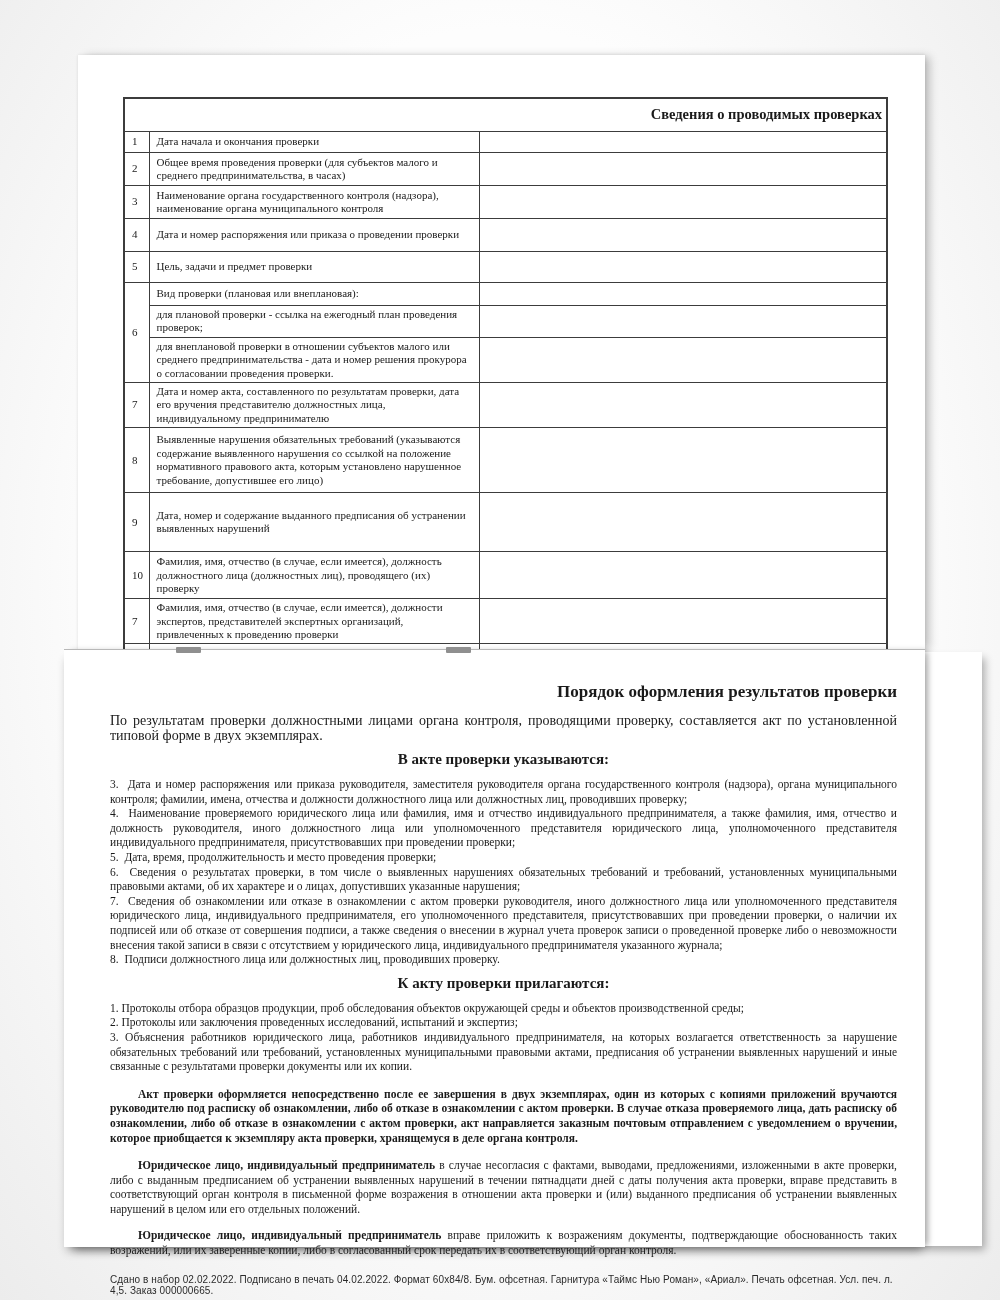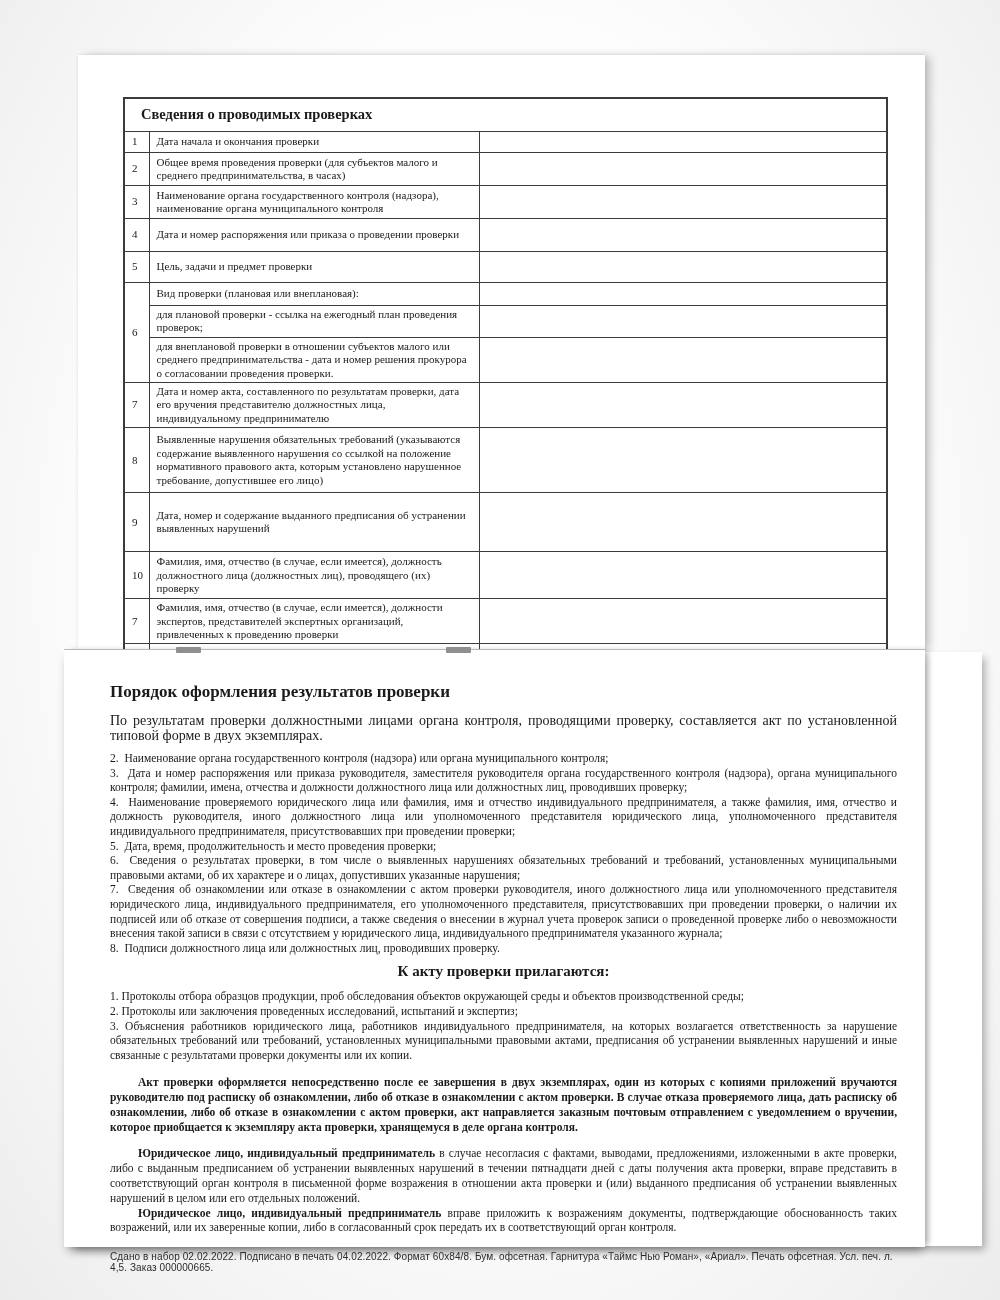--- a/index.html
+++ b/index.html
@@ -15,50 +15,50 @@
   }
   table.inspections{
     border-collapse:collapse;margin:42px 0 0 45px;width:763px;
     border:2px solid #3c3c3c;table-layout:fixed;
   }
   table.inspections td,table.inspections th{
     border:1px solid #3c3c3c;font-size:11px;line-height:1.22;
     padding:2px 8px 2px 7px;vertical-align:middle;font-weight:normal;text-align:left;
   }
   table.inspections th.tbl-title{
-    text-align:left;font-weight:bold;font-size:14.5px;height:26px;padding:3px 16px;border-radius:9px;
+    text-align:right;font-weight:bold;font-size:14.5px;height:26px;padding:3px 4px;border-radius:9px;
   }
   td.num{text-align:center;padding:2px 2px;}
   tr.h18 td{height:16px}  tr.h30 td{height:28px}  tr.h28 td{height:26px}
   tr.h20 td{height:18px}  tr.h38 td{height:36px}  tr.h36 td{height:34px}
   tr.h62 td{height:60px}  tr.h56 td{height:54px}  tr.h44 td{height:42px}
   tr.h42 td{height:40px}  tr.h26 td{height:24px}
   
   .sheet-under{
     position:absolute;left:70px;top:652px;width:912px;height:594px;background:#ffffff;
     box-shadow:4px 5px 8px -1px rgba(0,0,0,0.30);
   }
   .sheet-bottom{
     position:absolute;left:64px;top:649px;width:861px;height:597px;background:#ffffff;
     border-top:1px solid #b8b8b8;
     box-shadow:5px 0 6px -2px rgba(0,0,0,0.28), 0 7px 9px -3px rgba(0,0,0,0.30);
   }
   .staple{position:absolute;top:-3px;width:25px;height:6px;background:#8f8f8f;border-radius:1px;}
   .staple.s1{left:112px;} .staple.s2{left:382px;}
   .page2-content{padding:32px 28px 0 46px;}
-  .p2-title{font-size:17px;font-weight:bold;text-align:left;margin:0 0 12px 0;}
+  .p2-title{font-size:17px;font-weight:bold;text-align:right;margin:0 0 12px 0;}
   .p2-intro{font-size:14px;line-height:14.5px;text-align:justify;margin:0 0 8px 0;}
   .p2-heading{font-size:15px;font-weight:bold;text-align:center;margin:8px 0 9px 0;}
   p.li{font-size:11.5px;line-height:14.6px;text-align:justify;margin:0;}
   .p2-bold{
     font-size:11.5px;line-height:14.8px;text-align:justify;font-weight:bold;
     text-indent:28px;margin:13px 0 0 0;
   }
   .p2-legal{font-size:11.5px;line-height:14.8px;text-align:justify;text-indent:28px;margin:12px 0 0 0;}
-  .p2-legal.tight{margin-top:0;}
+  .p2-legal.tight{margin-top:11px;}
   .p2-legal .lead{font-weight:bold;}
   .imprint{
     font-family:"Liberation Sans", sans-serif;font-size:10px;color:#2b2b2b;
     margin:16px 0 8px 0;letter-spacing:0.1px;
   }
 </style>
 </head>
 <body>
 
 <div class="sheet-top">
@@ -147,21 +147,21 @@
 <div class="sheet-under"></div>
 
 <div class="sheet-bottom">
   <span class="staple s1"></span>
   <span class="staple s2"></span>
 
   <div class="page2-content">
     <div class="p2-title">Порядок оформления результатов проверки</div>
     <p class="p2-intro">По результатам проверки должностными лицами органа контроля, проводящими проверку, составляется акт по установленной типовой форме в двух экземплярах.</p>
 
-    <p class="li">2.&nbsp;&nbsp;Наименование органа государственного контроля (надзора) или органа муниципального контроля;</p>
+    <div class="p2-heading">В акте проверки указываются:</div>
     <p class="li">3.&nbsp;&nbsp;Дата и номер распоряжения или приказа руководителя, заместителя руководителя органа государственного контроля (надзора), органа муниципального контроля; фамилии, имена, отчества и должности должностного лица или должностных лиц, проводивших проверку;</p>
     <p class="li">4.&nbsp;&nbsp;Наименование проверяемого юридического лица или фамилия, имя и отчество индивидуального предпринимателя, а также фамилия, имя, отчество и должность руководителя, иного должностного лица или уполномоченного представителя юридического лица, уполномоченного представителя индивидуального предпринимателя, присутствовавших при проведении проверки;</p>
     <p class="li">5.&nbsp;&nbsp;Дата, время, продолжительность и место проведения проверки;</p>
     <p class="li">6.&nbsp;&nbsp;Сведения о результатах проверки, в том числе о выявленных нарушениях обязательных требований и требований, установленных муниципальными правовыми актами, об их характере и о лицах, допустивших указанные нарушения;</p>
     <p class="li">7.&nbsp;&nbsp;Сведения об ознакомлении или отказе в ознакомлении с актом проверки руководителя, иного должностного лица или уполномоченного представителя юридического лица, индивидуального предпринимателя, его уполномоченного представителя, присутствовавших при проведении проверки, о наличии их подписей или об отказе от совершения подписи, а также сведения о внесении в журнал учета проверок записи о проведенной проверке либо о невозможности внесения такой записи в связи с отсутствием у юридического лица, индивидуального предпринимателя указанного журнала;</p>
     <p class="li">8.&nbsp;&nbsp;Подписи должностного лица или должностных лиц, проводивших проверку.</p>
 
     <div class="p2-heading">К акту проверки прилагаются:</div>
     <p class="li">1. Протоколы отбора образцов продукции, проб обследования объектов окружающей среды и объектов производственной среды;</p>
     <p class="li">2. Протоколы или заключения проведенных исследований, испытаний и экспертиз;</p>

